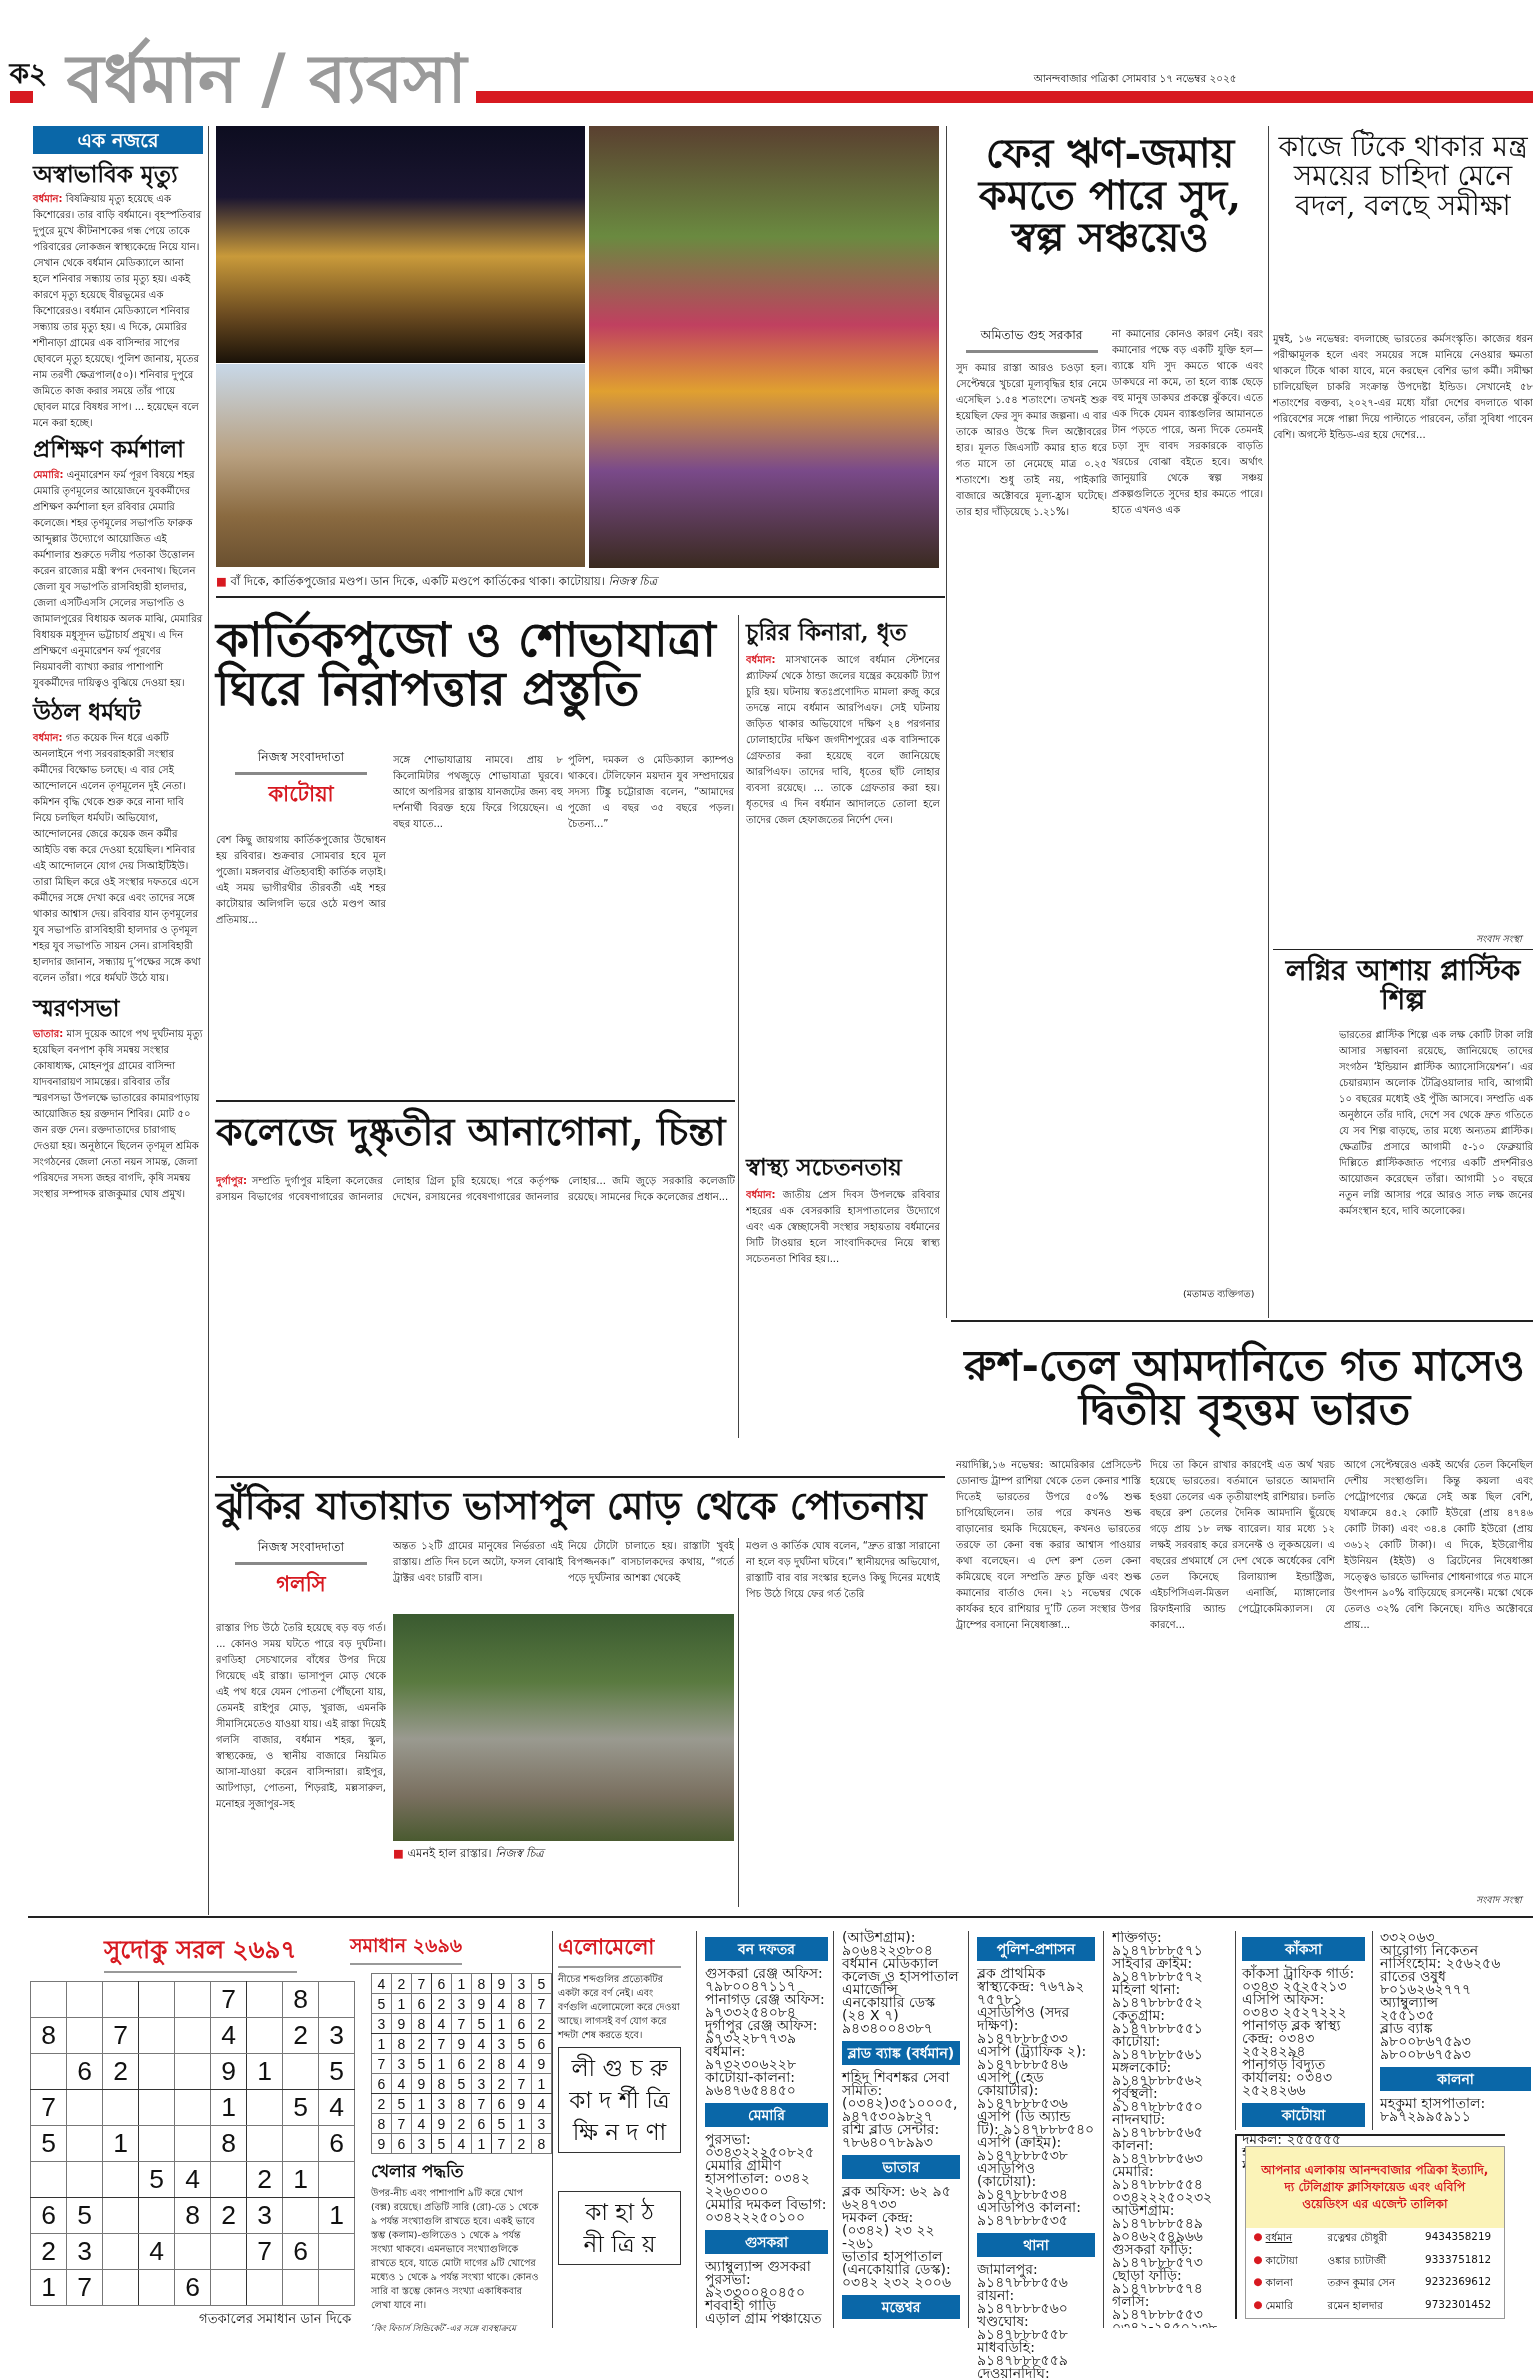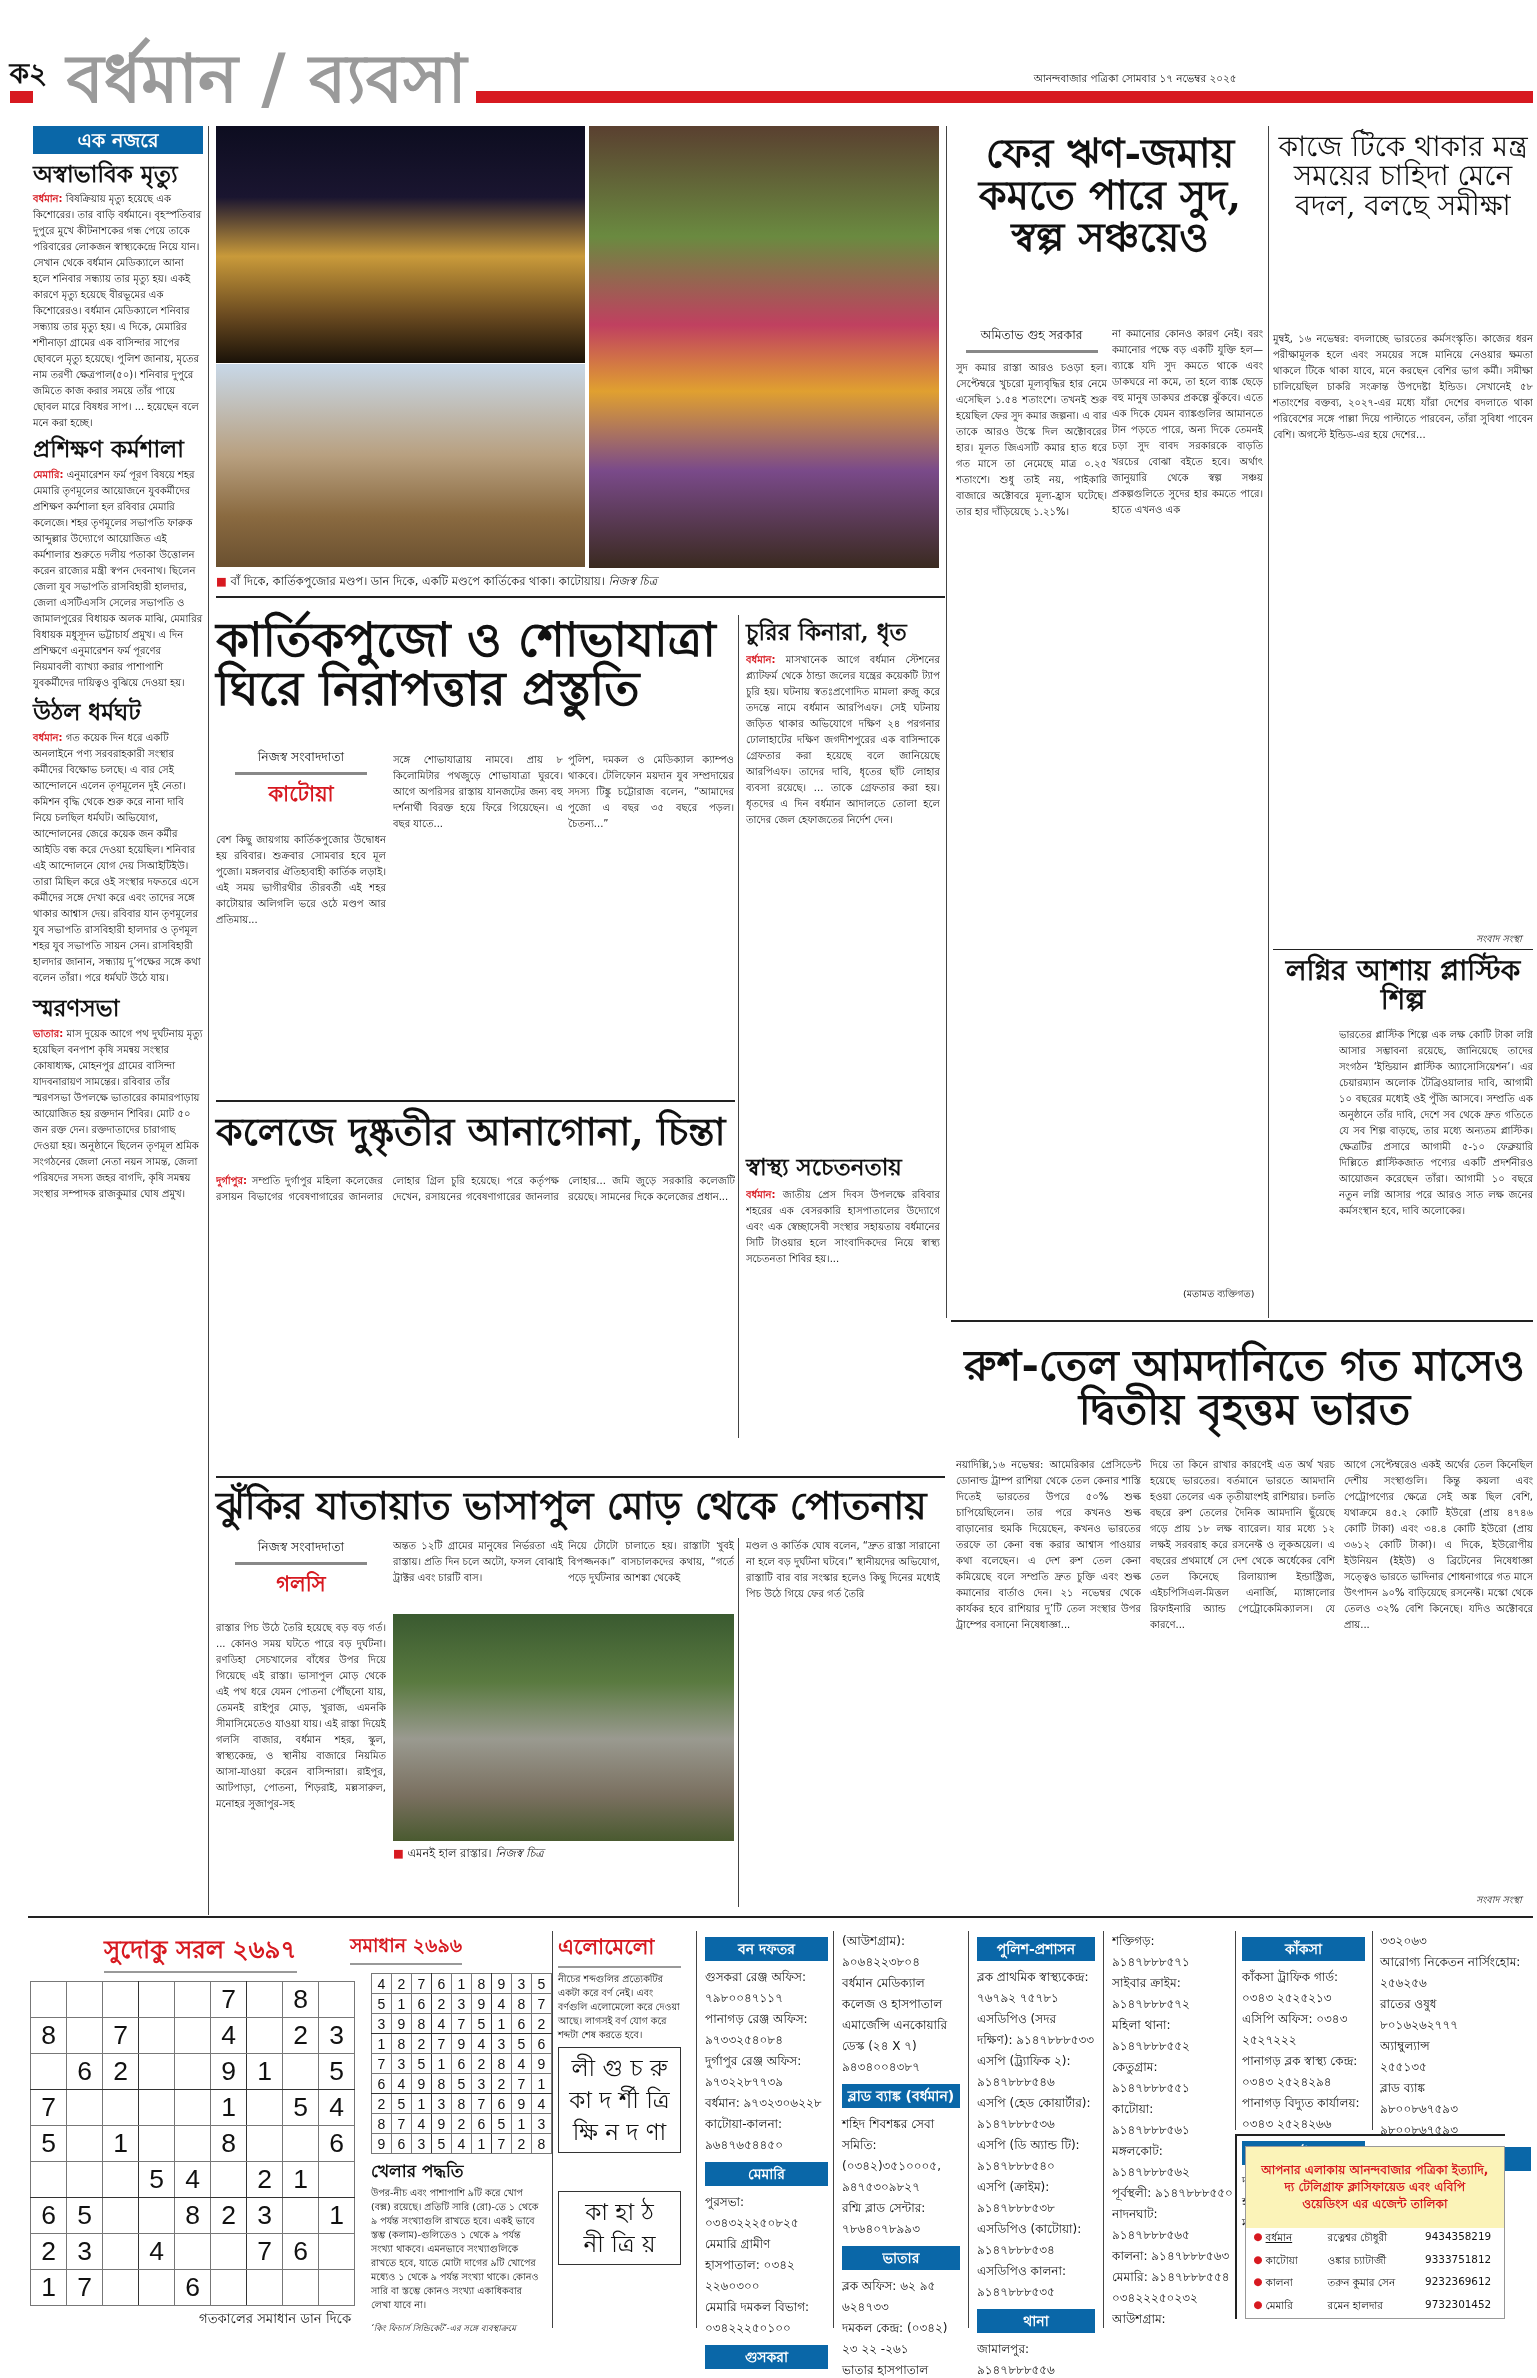--- a/index.html
+++ b/index.html
@@ -22,21 +22,21 @@
 .photo{background:linear-gradient(160deg,#3a2a1a,#caa050 50%,#2a1a10)}
 .caption{font-size:11.4px}
 .headline{font-weight:bold;font-family:"DejaVu Serif",serif;line-height:1.05}
 .body{font-size:10px;line-height:16px;text-align:justify}
 .byline{font-size:12.3px;text-align:center}
 .place{color:#d71920;font-weight:bold;font-size:21px;text-align:center}
 .sudoku{border-collapse:collapse}
 .sudoku td{width:36px;height:36px;border:0.9px solid #777;text-align:center;font-size:26.5px;font-family:"Liberation Sans",sans-serif}
 .sol td{width:20px;height:20px;border:0.9px solid #777;text-align:center;font-size:14px;font-family:"Liberation Sans",sans-serif}
 .dir-h{height:24.6px;line-height:24.6px;font-size:14px;margin:5.7px 0}
-.dir-t{font-size:12px;line-height:21px}
+.dir-t{font-size:14px;line-height:13px}
 .agent{background:#fff;border:0.9px solid #999}
 .agent-h{background:#fbf3b8;color:#d71920;font-weight:bold;font-size:12px;text-align:center;padding:15px;line-height:17px}
 .agent-row{display:flex;font-size:10.4px;padding:2.8px 7.6px}
 .agent-row .dot{color:#d71920;width:13.2px}
 </style>
 </head>
 <body>
 
 <div class="abs masthead">
   <div class="abs redbar-l"></div>

